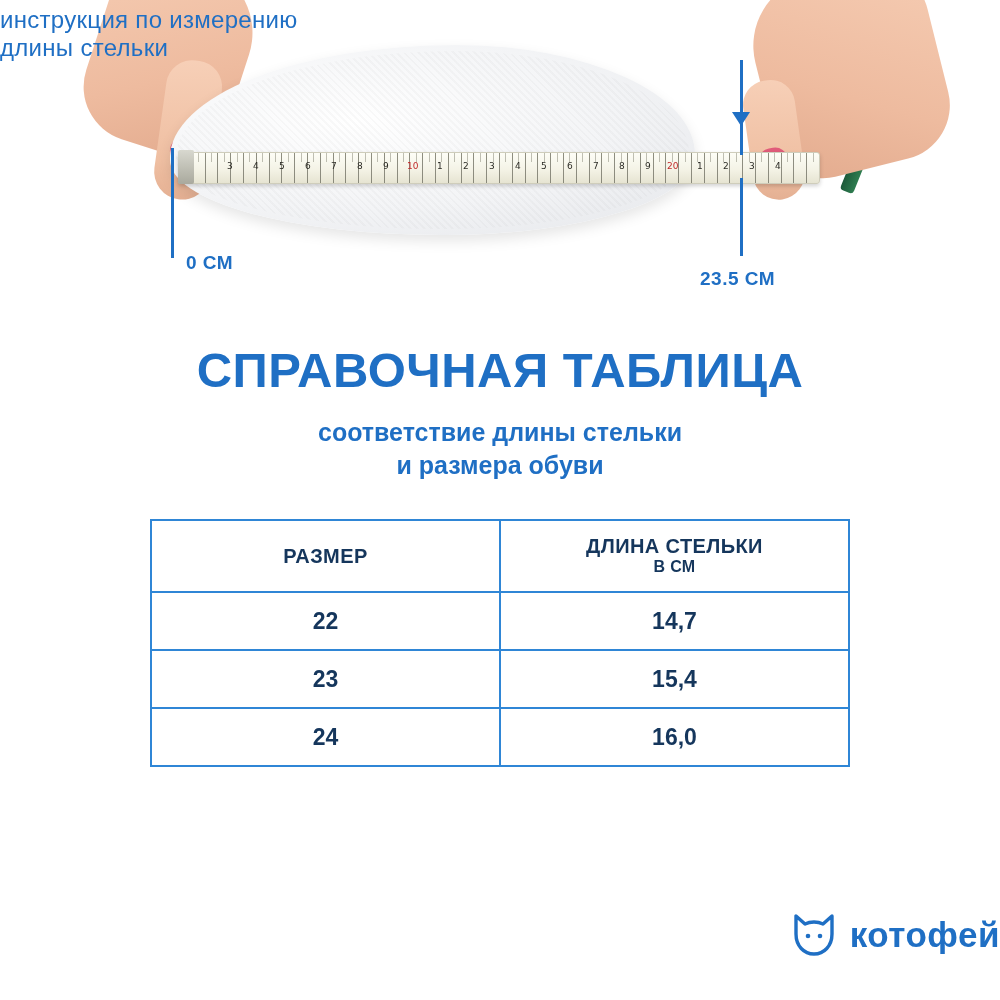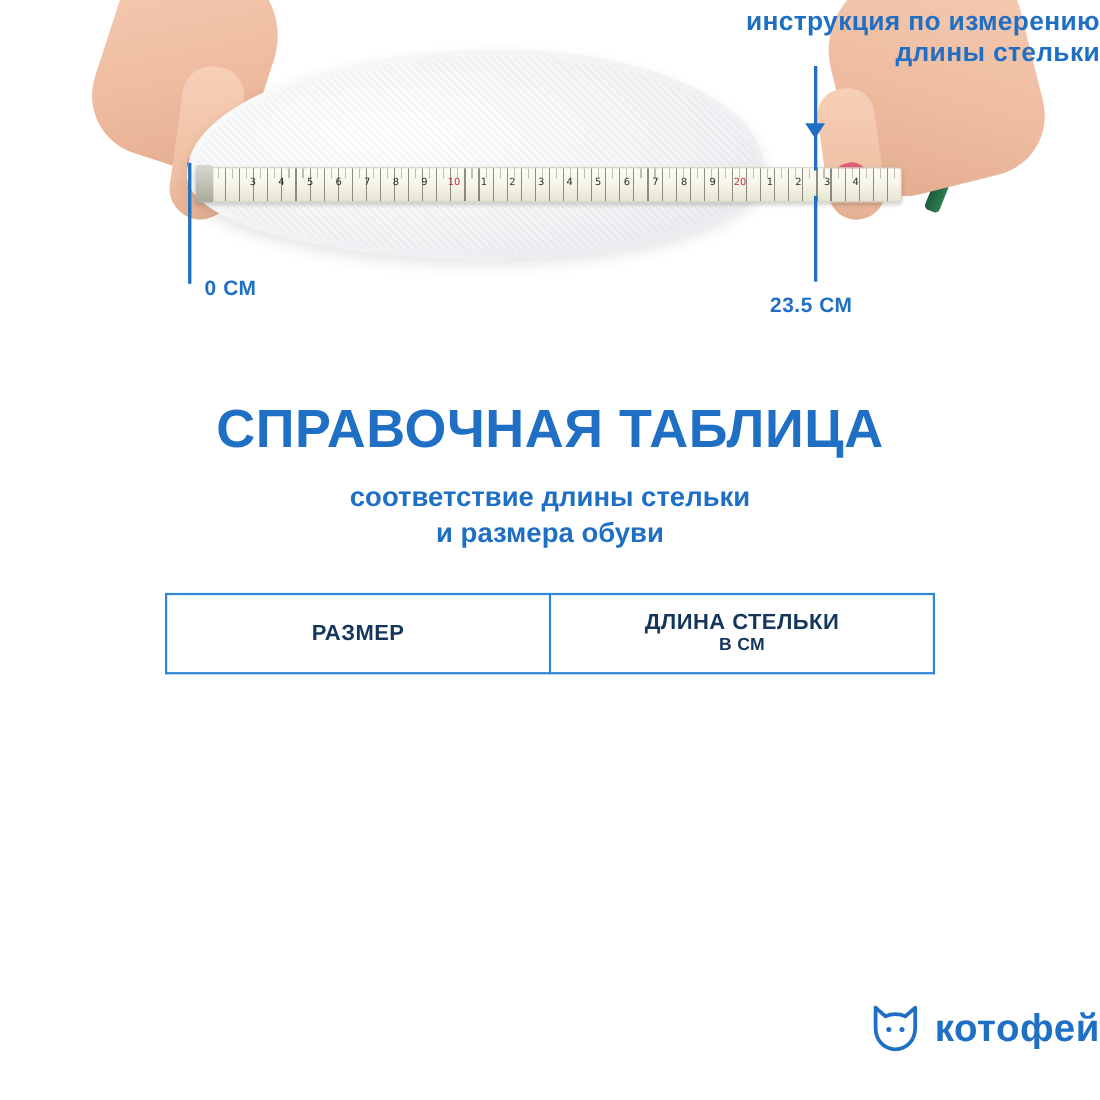--- a/index.html
+++ b/index.html
@@ -184,37 +184,37 @@
     font-size: 19px;
     color: #1f6fc4;
     letter-spacing: .5px;
   }
 
   .instr-title {
     position: absolute;
     left: 0;
     right: 0;
     top: 6px;
-    text-align: right;
+    text-align: left;
     font-size: 24px;
-    font-weight: bold;
+    font-weight: normal;
     line-height: 1.15;
     color: #1f6fc4;
     letter-spacing: .3px;
     white-space: pre-line;
   }
 
   
   .main-title {
     text-align: center;
     font-size: 49px;
     font-weight: bold;
     color: #1f6fc4;
     letter-spacing: .5px;
-    margin-top: 52px;
+    margin-top: 32px;
   }
   .sub-title {
     text-align: center;
     font-size: 25px;
     font-weight: bold;
     color: #1f6fc4;
     line-height: 1.3;
     margin-top: 18px;
     white-space: pre-line;
   }
@@ -346,20 +346,32 @@
     <thead>
       <tr>
         <th>РАЗМЕР</th>
         <th>
           <span>ДЛИНА СТЕЛЬКИ</span>
           <span class="sub">В СМ</span>
         </th>
       </tr>
     </thead>
     <tbody>
+      <tr>
+        <td>22</td>
+        <td>14,7</td>
+      </tr>
+      <tr>
+        <td>23</td>
+        <td>15,4</td>
+      </tr>
+      <tr>
+        <td>24</td>
+        <td>16,0</td>
+      </tr>
     </tbody>
   </table>
 </div>
 
 <div class="logo">
   <span class="logo-mark">
     <svg viewBox="0 0 44 46" width="44" height="46" aria-hidden="true">
       <path d="M4 4 L4 22 C4 34 12 42 22 42 C32 42 40 34 40 22 L40 4 L31 12 C28 10.5 25 10 22 10 C19 10 16 10.5 13 12 Z" fill="none" stroke="#1f6fc4" stroke-width="3.4" stroke-linejoin="round" stroke-linecap="round"></path>
       <circle cx="16" cy="24" r="2.3" fill="#1f6fc4"></circle>
       <circle cx="28" cy="24" r="2.3" fill="#1f6fc4"></circle>

